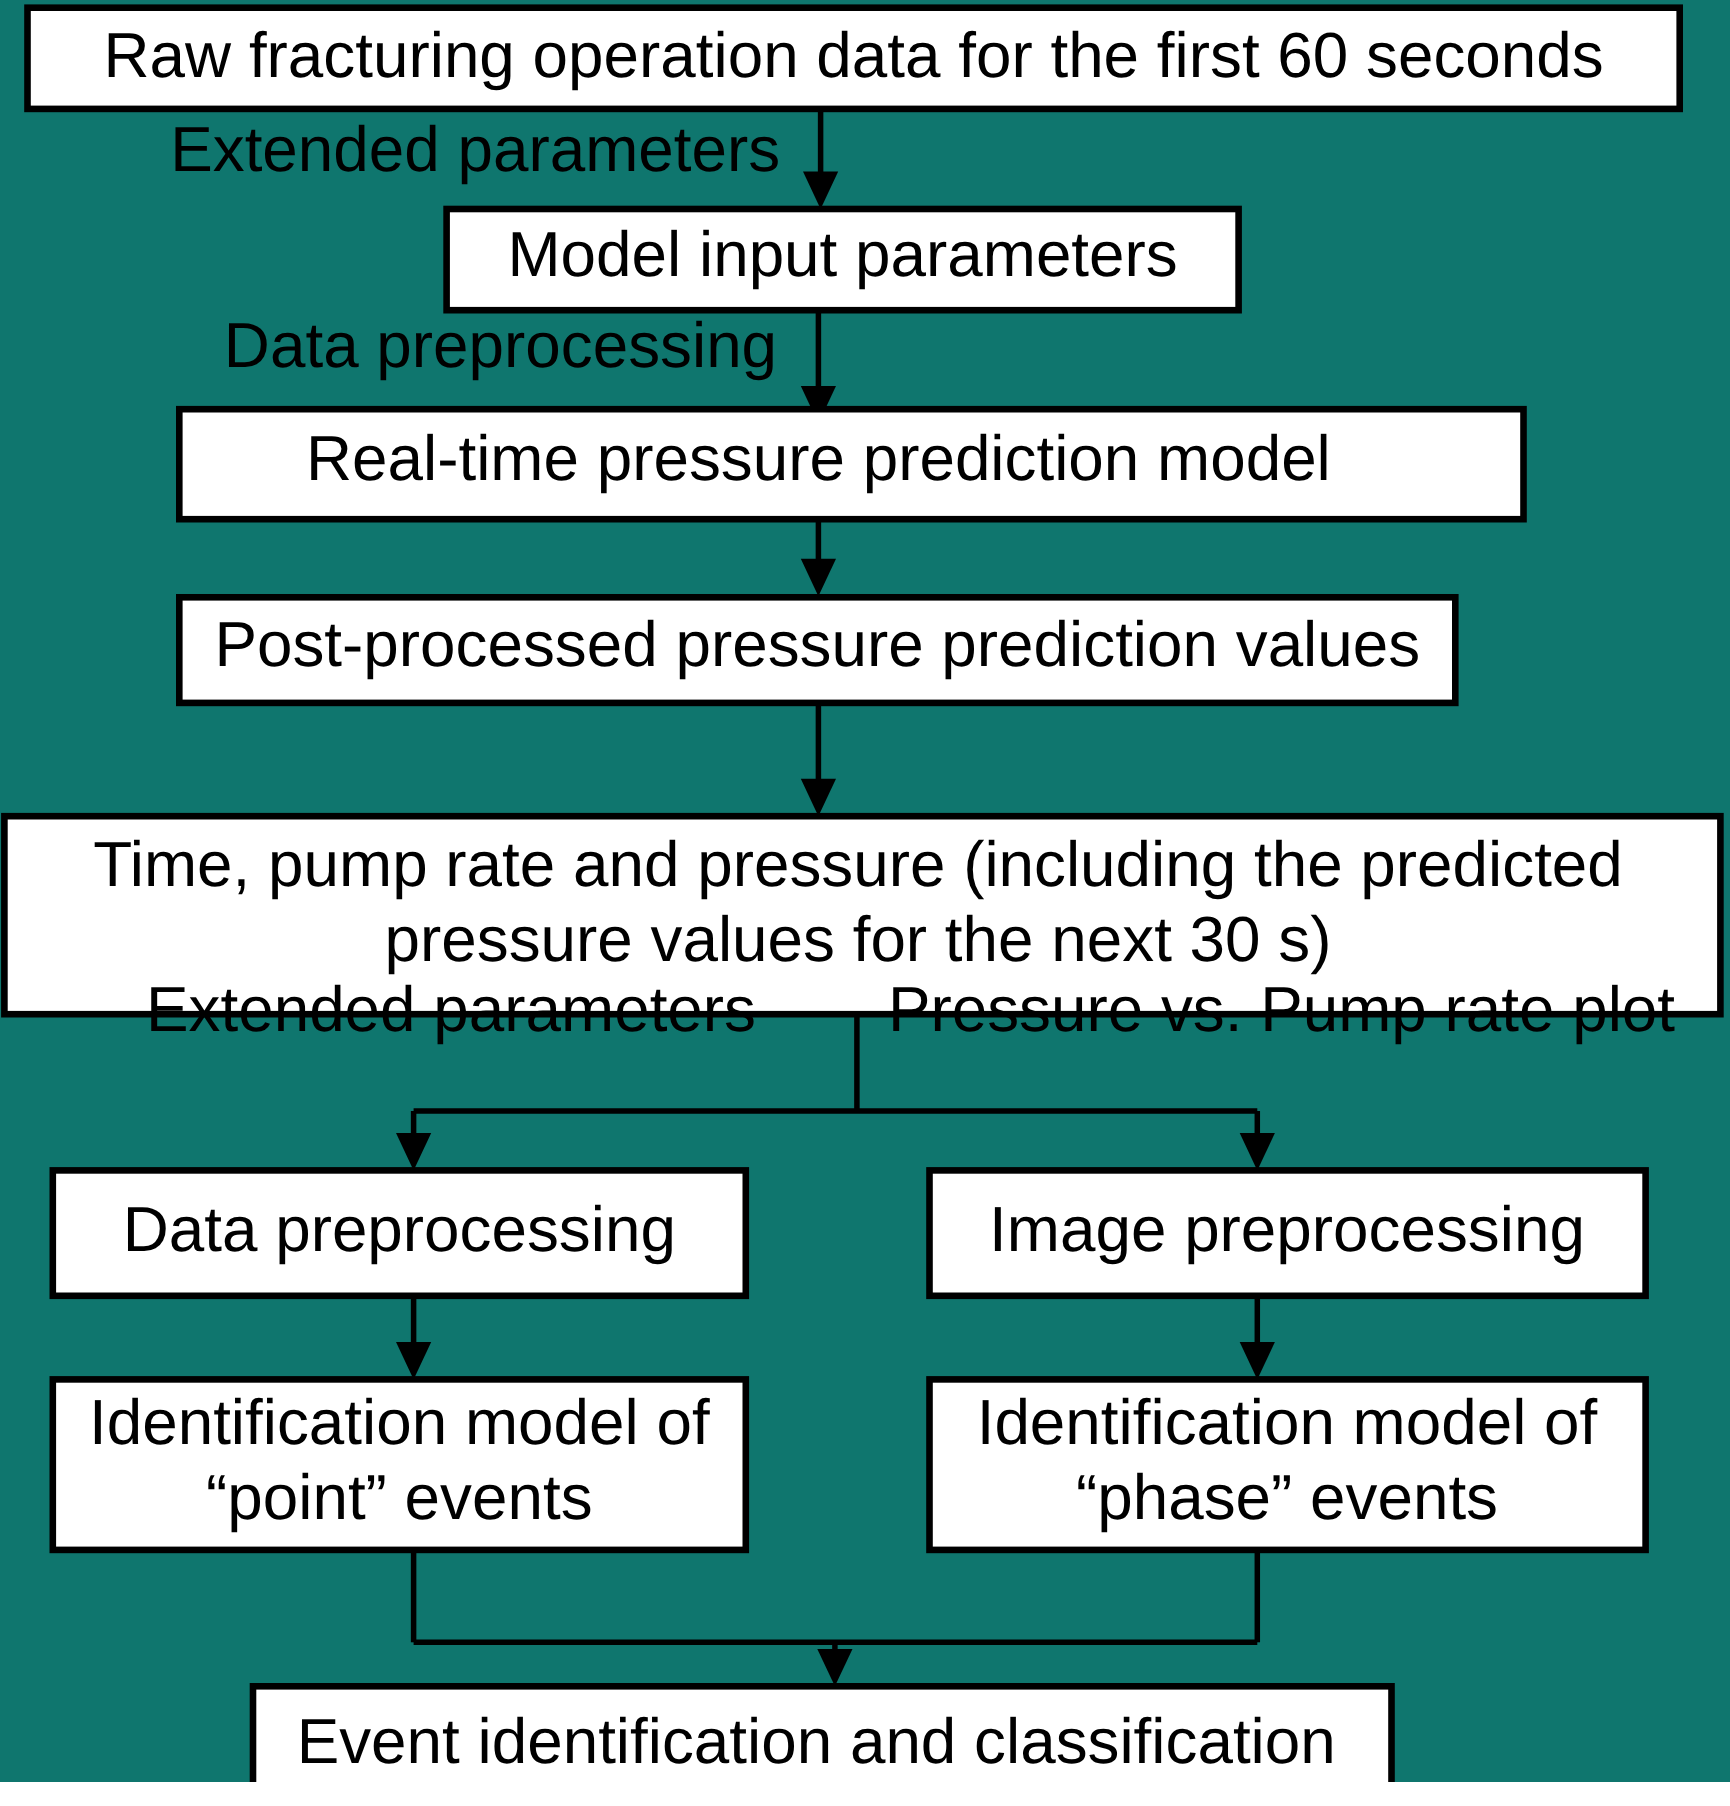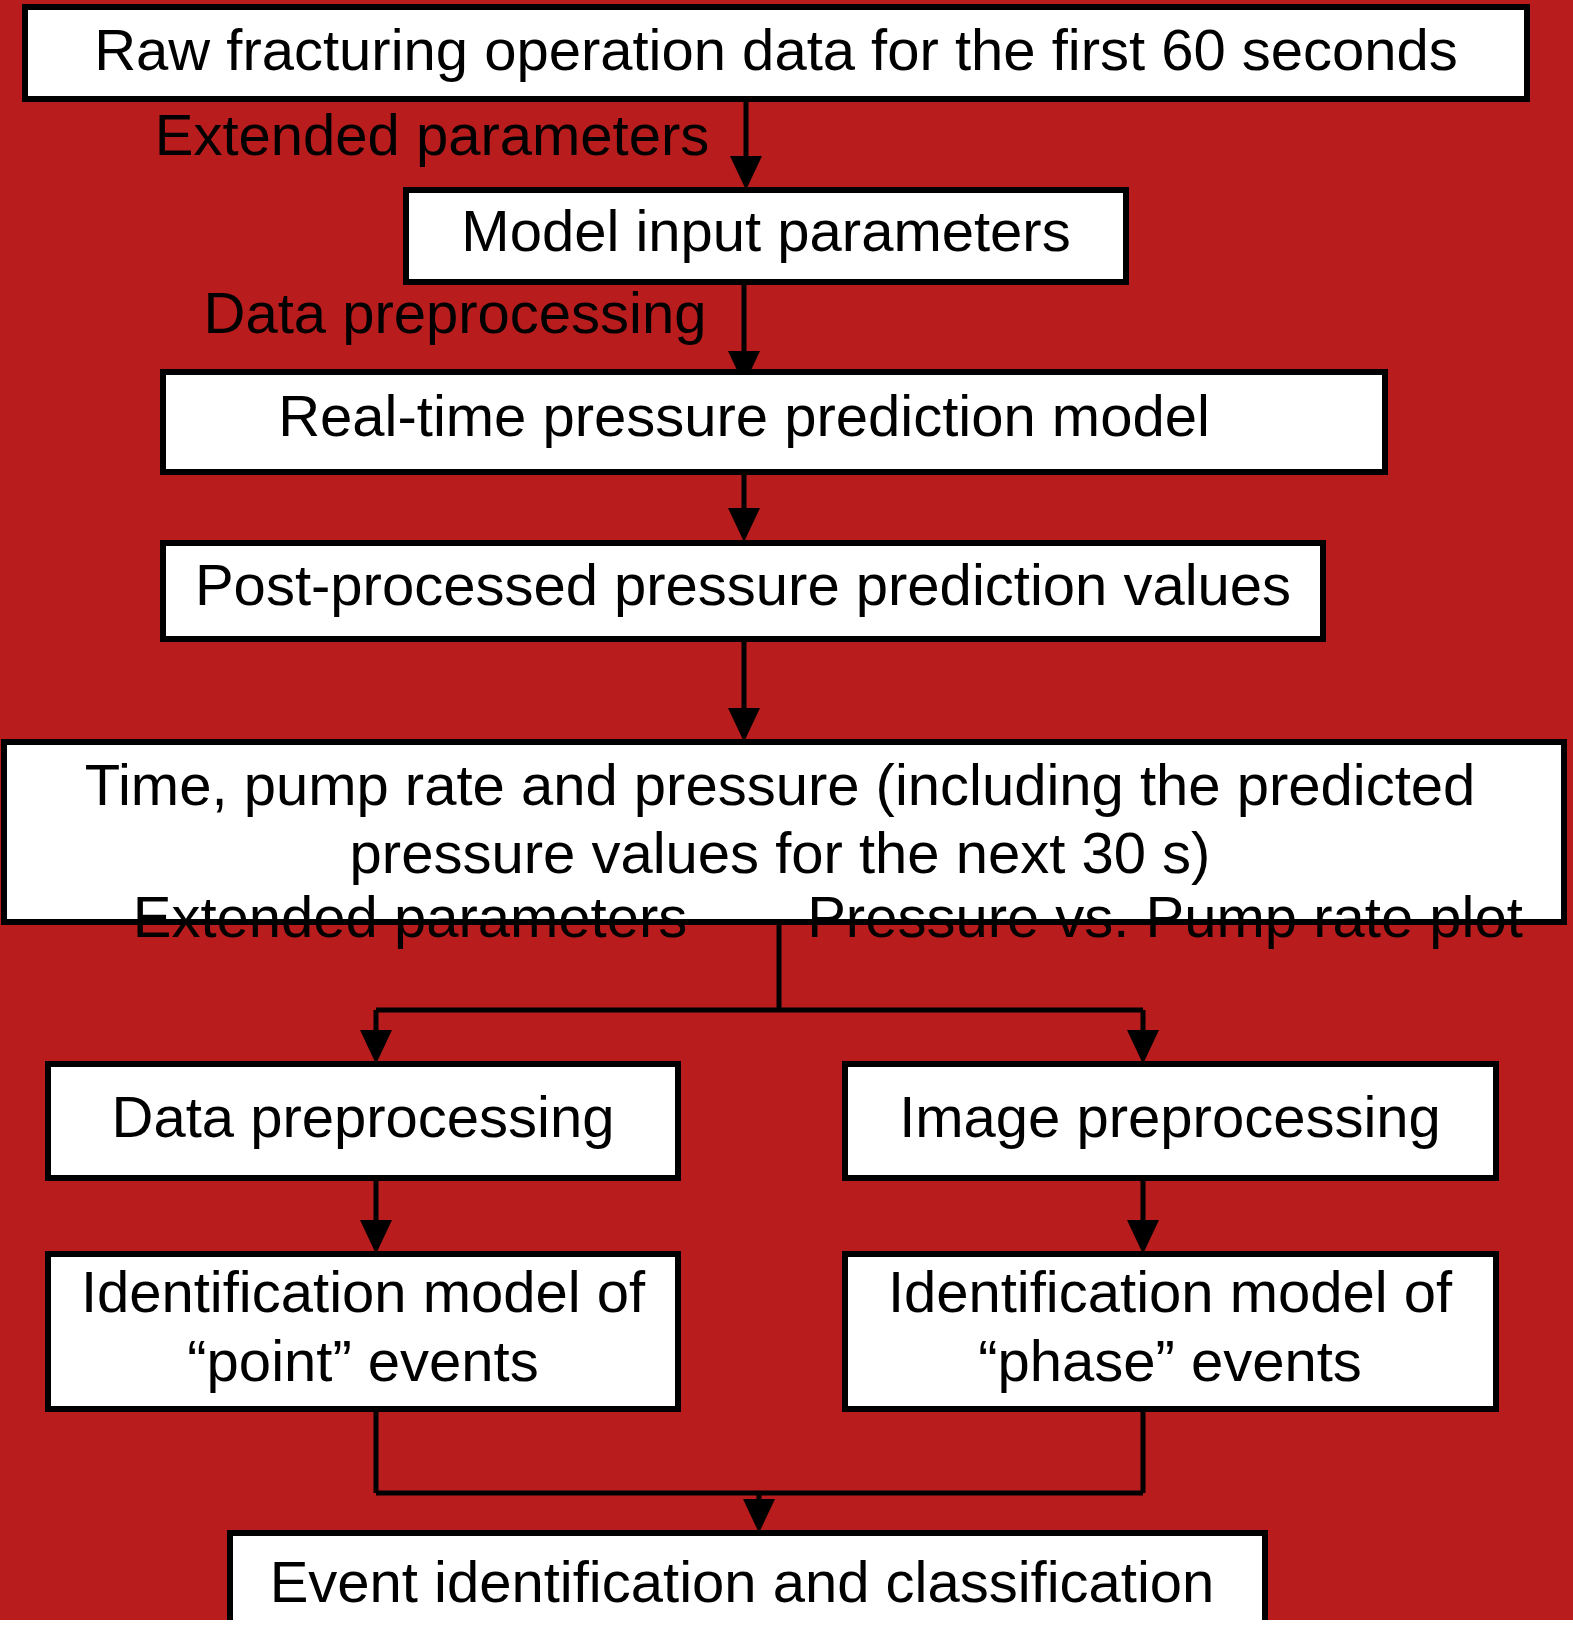--- a/index.html
+++ b/index.html
@@ -7,21 +7,21 @@
     padding: 0;
     background: #ffffff;
   }
   body {
     font-family: "Liberation Sans", sans-serif;
   }
   #flowchart-root {
     position: relative;
     width: 1573px;
     height: 1620px;
-    background: #b91c1c;
+    background: #0f766e;
     overflow: hidden;
     text-decoration: underline;
   }
   svg.chart-layer {
     position: absolute;
     top: 0;
     left: 0;
     width: 1573px;
     height: 1642px;
   }

